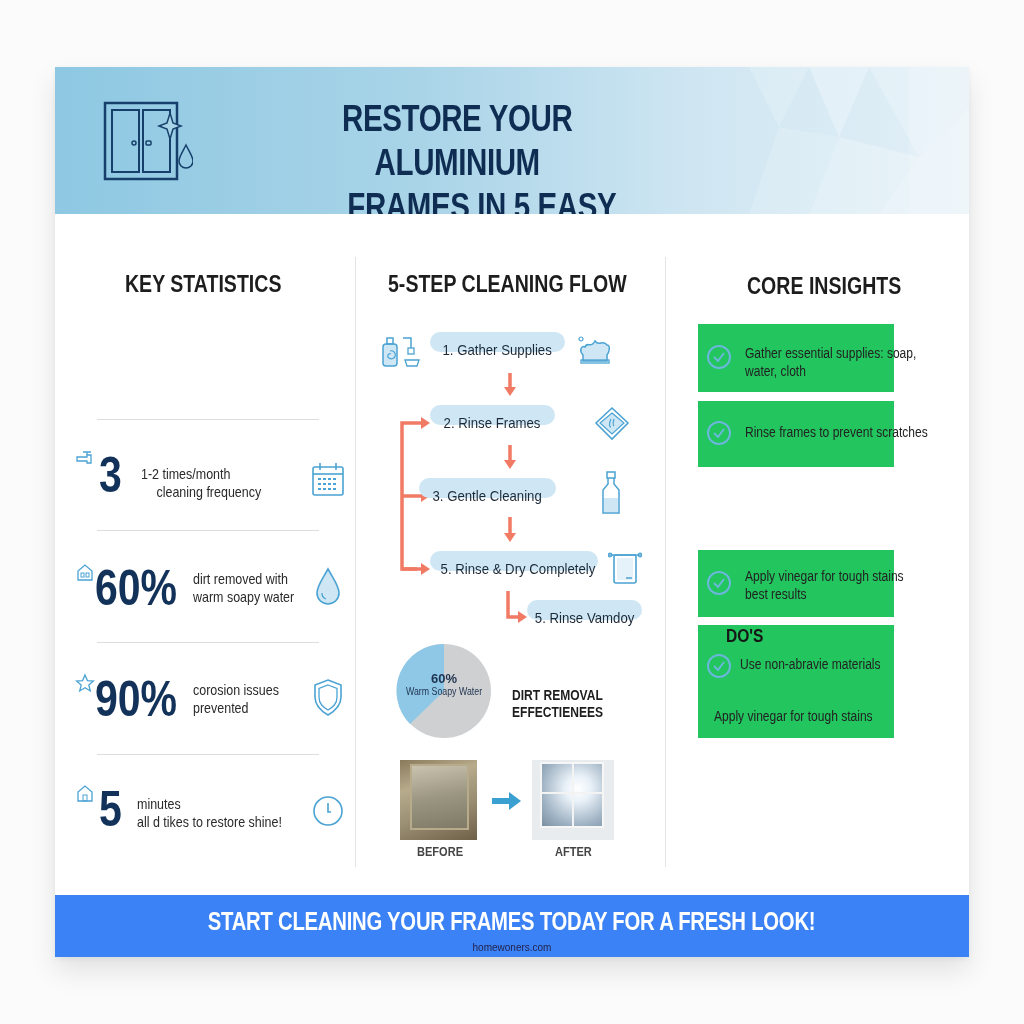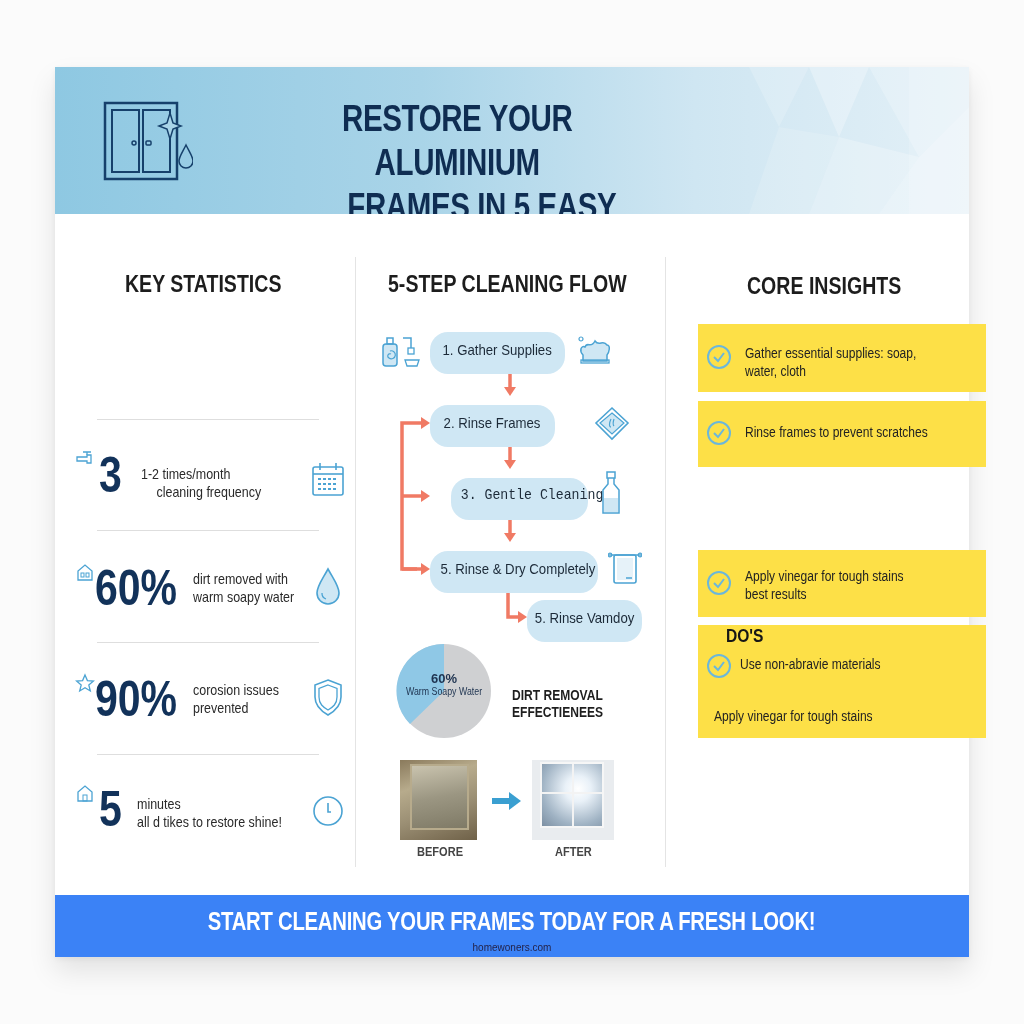--- a/index.html
+++ b/index.html
@@ -46,21 +46,21 @@
     }
     .stat .desc {
       position: absolute; top: 10px; font-size: 14.5px; color: #2a2a2a; line-height: 18px;
       transform: scaleX(0.86); transform-origin: left top; white-space: nowrap;
     }
     .stat .ico { position: absolute; right: -10px; top: 6px; width: 34px; height: 40px; }
     .hline { position: absolute; left: 42px; width: 222px; height: 1px; background: #dedede; }
 
     
     .pill {
-      position: absolute; height: 42px; border-radius: 18px; background: #cfe7f4;
+      position: absolute; height: 20px; border-radius: 18px; background: #cfe7f4;
       font-size: 15px; color: #1c2a38; line-height: 36px; text-align: center;
       white-space: nowrap;
     }
     .pill span { display: inline-block; transform: scaleX(0.88); }
     .flow-svg { position: absolute; left: 0; top: 0; width: 914px; height: 890px; pointer-events: none; }
     .ficon { position: absolute; }
 
     .pie-wrap { position: absolute; left: 341px; top: 576px; width: 96px; height: 96px; }
     .pie-label { position: absolute; left: 341px; top: 604px; width: 96px; text-align: center; }
     .pie-label .pct { font-weight: 700; font-size: 13px; color: #1e3350; display: block; }
@@ -78,21 +78,21 @@
     .after { left: 477px; width: 82px; background: #e9ecef; }
     .after .inner { position: absolute; left: 8px; top: 2px; right: 10px; bottom: 12px;
       background: radial-gradient(circle at 60% 40%, #ffffff 0%, #e9f1f8 25%, #9fb2c3 70%, #7c8fa2 100%);
       border: 2px solid #f6f6f6; }
     .after .inner::before { content: ""; position: absolute; left: 50%; top: 0; bottom: 0; width: 2px; background: #f3f3f3; }
     .after .inner::after { content: ""; position: absolute; top: 45%; left: 0; right: 0; height: 2px; background: #f3f3f3; }
     .photo-label { position: absolute; top: 777px; font-size: 13px; color: #444; font-weight: 700;
       transform: scaleX(0.85); transform-origin: left top; }
 
     
-    .ibox { position: absolute; left: 643px; width: 288px; background: #fde047; text-decoration: underline; }
+    .ibox { position: absolute; left: 643px; width: 196px; background: #22c55e; text-decoration: underline; }
     .ibox .chk { position: absolute; left: 8px; width: 26px; height: 26px; }
     .ibox .txt { position: absolute; left: 47px; font-size: 14px; color: #222; line-height: 18px;
       transform: scaleX(0.86); transform-origin: left top; white-space: nowrap; }
     .ibox .hd { position: absolute; font-weight: 700; font-size: 19px; color: #161616;
       transform: scaleX(0.82); transform-origin: left top; }
 
     
     .footer {
       position: absolute; left: 0; top: 828px; width: 914px; height: 62px; background: #3b82f6;
     }
@@ -242,21 +242,21 @@
       <polygon points="449,466 461,466 455,475"></polygon>
       <polygon points="366,350 375,356 366,362"></polygon>
       <polygon points="366,423 375,429 366,435"></polygon>
       <polygon points="366,496 375,502 366,508"></polygon>
       <polygon points="463,544 472,550 463,556"></polygon>
     </g>
   </svg>
 
   <div class="pill" style="left:375px; top:265px; width:135px;"><span>1. Gather Supplies</span></div>
   <div class="pill" style="left:375px; top:338px; width:125px;"><span>2. Rinse Frames</span></div>
-  <div class="pill" style="left:396px; top:411px; width:137px;font-family:Liberation Mono, monospace;"><span>3. Gentle Cleaning</span></div>
+  <div class="pill" style="left:364px; top:411px; width:137px;"><span>3. Gentle Cleaning</span></div>
   <div class="pill" style="left:375px; top:484px; width:168px;"><span>5. Rinse &amp; Dry Completely</span></div>
   <div class="pill" style="left:472px; top:533px; width:115px;"><span>5. Rinse Vamdoy</span></div>
 
   <svg class="ficon" style="left:326px; top:267px; width:40px; height:34px;" viewBox="0 0 40 34">
     <rect x="2" y="10" width="14" height="22" rx="3" fill="#cfe7f4" stroke="#4ba3d3" stroke-width="1.5"></rect>
     <rect x="6" y="4" width="6" height="6" fill="none" stroke="#4ba3d3" stroke-width="1.5"></rect>
     <path d="M9 17 A4 4 0 1 1 8 24 A2 2 0 1 1 10 20" fill="none" stroke="#4ba3d3" stroke-width="1.2"></path>
     <path d="M22 4 L30 4 L30 14" fill="none" stroke="#4ba3d3" stroke-width="1.5"></path>
     <rect x="27" y="14" width="6" height="6" fill="none" stroke="#4ba3d3" stroke-width="1.3"></rect>
     <path d="M24 26 L38 26 L36 32 L26 32 Z" fill="none" stroke="#4ba3d3" stroke-width="1.3"></path>

